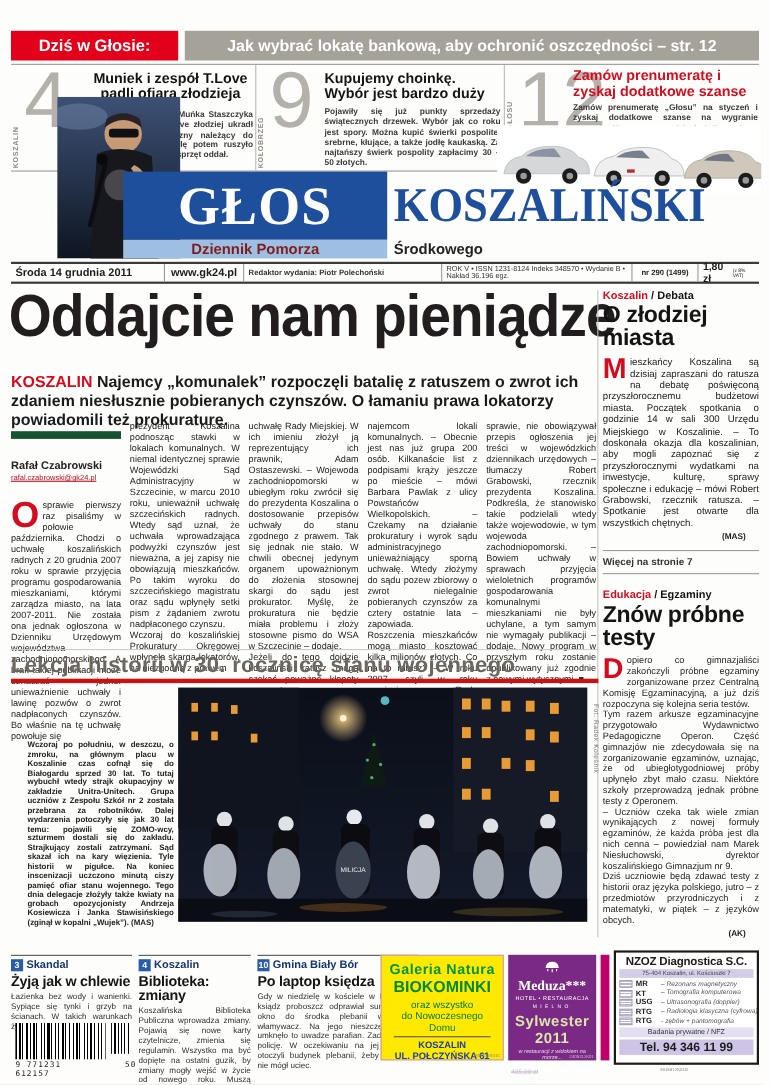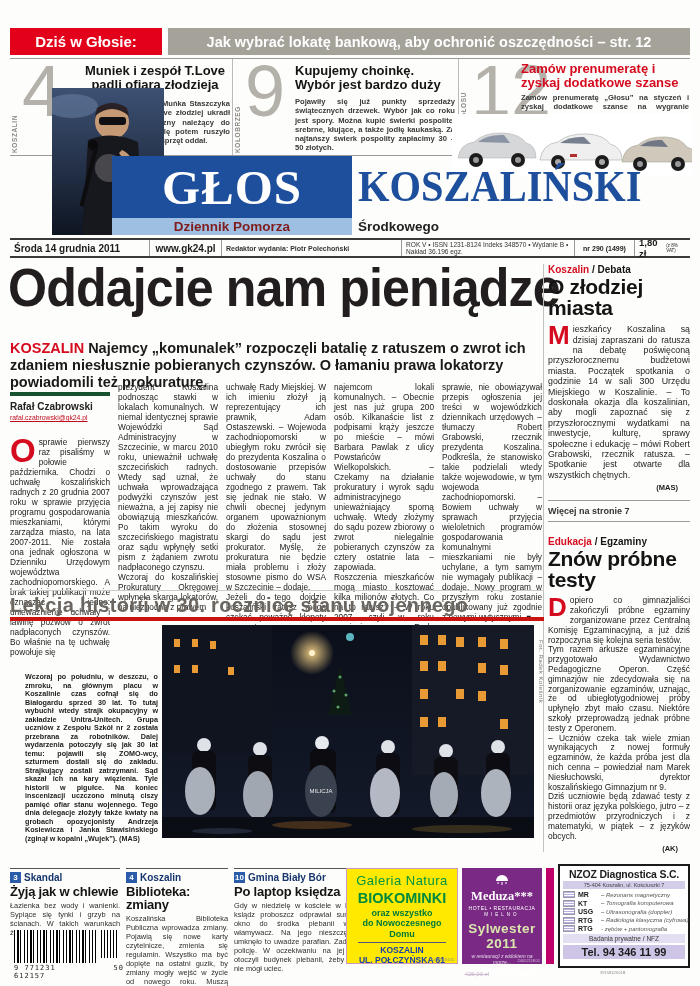--- a/index.html
+++ b/index.html
@@ -70,21 +70,21 @@
 
   
   .headline { left:8px; top:262px; width:545px; font-weight:bold; font-size:54px; line-height:.95;
     color:#221e1f; letter-spacing:-1px; transform:scaleX(.93); transform-origin:left; white-space:nowrap; }
   .standfirst { left:10px; top:340px; width:534px; font-size:14.5px; font-weight:bold; line-height:1.18; color:#1a1a1a; }
   .standfirst .loc { color:#d50c1f; }
 
   .article { left:10px; top:382px; width:534px; height:206px; display:flex; gap:8px; }
   .article .col { width:100px; font-size:8.3px; line-height:10px; text-align:justify;
     color:#222; white-space:pre-line; }
-  .byline { border-top:4px solid #14532d; padding-top:6px; margin-bottom:4px; white-space:normal; }
+  .byline { border-top:7px solid #14532d; padding-top:20px; margin-bottom:4px; white-space:normal; }
   .byline .bn { font-weight:bold; font-size:10px; display:block; }
   .byline .be { font-size:6.8px; color:#c00d1e; text-decoration:underline; display:block; margin-top:1px; }
   .dropcap { float:left; color:#d50c1f; font-weight:bold; font-size:33px; line-height:26px; margin:1px 3px 0 0; }
 
   
   .sidebar { left:548px; top:264px; width:142px; height:590px; border-left:none; }
   .sidebar::before { content:""; position:absolute; left:-5px; top:0; height:588px; border-left:1px solid #c4c2bd; }
   .kicker { font-size:10px; font-weight:bold; color:#141414; margin-bottom:2px; }
   .kicker .red { color:#d50c1f; }
   .sb-head { font-weight:bold; font-size:21px; line-height:.98; color:#141414; letter-spacing:-.3px; margin-bottom:6px; }
@@ -123,23 +123,23 @@
   .bars-main { width:82px; height:33px;
     background:repeating-linear-gradient(90deg,#000 0 1px,#fff 1px 3px,#000 3px 5px,#fff 5px 6px,#000 6px 7px,#fff 7px 10px,#000 10px 11px,#fff 11px 13px); }
   .bars-add { width:17px; height:28px;
     background:repeating-linear-gradient(90deg,#000 0 1px,#fff 1px 3px,#000 3px 4px,#fff 4px 6px); }
   .bars-digits { display:flex; justify-content:space-between; font-size:7px; letter-spacing:1px; margin-top:1px; font-family:"DejaVu Sans Mono", monospace;gap:32px; }
 
   
   .ad-code { position:absolute; right:2px; bottom:1px; font-size:4px; color:#888; }
   .ad-galeria { left:346px; top:868px; width:112px; height:96px; background:#ffe900;
     border:1px solid #c9b; text-align:center; padding-top:4px; }
-  .ad-galeria .g-brand { color:#009540; font-weight:normal; font-size:13px; letter-spacing:.5px; }
+  .ad-galeria .g-brand { color:#009540; font-weight:bold; font-size:13px; letter-spacing:.5px; }
   .ad-galeria .g-line1 { color:#008a3c; font-weight:bold; font-size:14.5px; margin-top:2px; }
-  .ad-galeria .g-body  { color:#007a3a; font-weight:bold; font-size:9px; line-height:1.15; margin-top:2px; white-space:pre-line; }
+  .ad-galeria .g-body  { color:#007a3a; font-weight:normal; font-size:9px; line-height:1.15; margin-top:2px; white-space:pre-line; }
   .ad-galeria .g-rule { border-top:1px solid #557; width:80%; margin:3px auto 2px; }
   .ad-galeria .g-addr { color:#1a3faa; font-weight:bold; font-size:8.5px; line-height:1.2; white-space:pre-line; }
 
   .ad-meduza { left:462px; top:868px; width:80px; height:96px; background:#7a2a84;
     color:#fff; text-align:center; padding-top:3px; }
   .m-logo { margin:0 auto; }
   .m-brand { font-family:"Liberation Serif", serif; font-size:12.5px; font-weight:bold; }
   .m-sub1 { font-size:5px; letter-spacing:.5px; margin-top:1px; }
   .m-sub2 { font-size:4.5px; letter-spacing:3px; margin-top:1px; }
   .m-title { color:#dbe6ad; font-weight:bold; font-size:13.5px; margin-top:4px; letter-spacing:.5px; }

